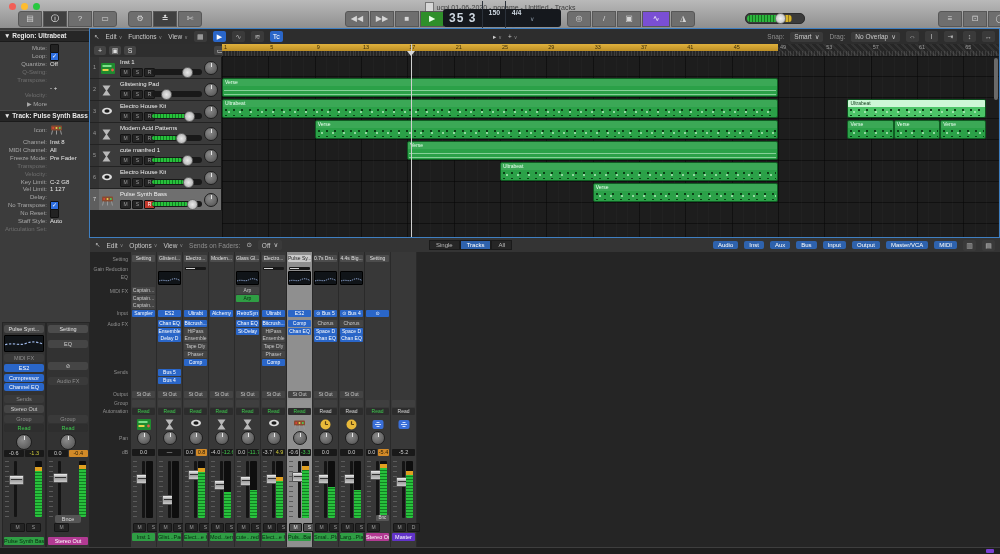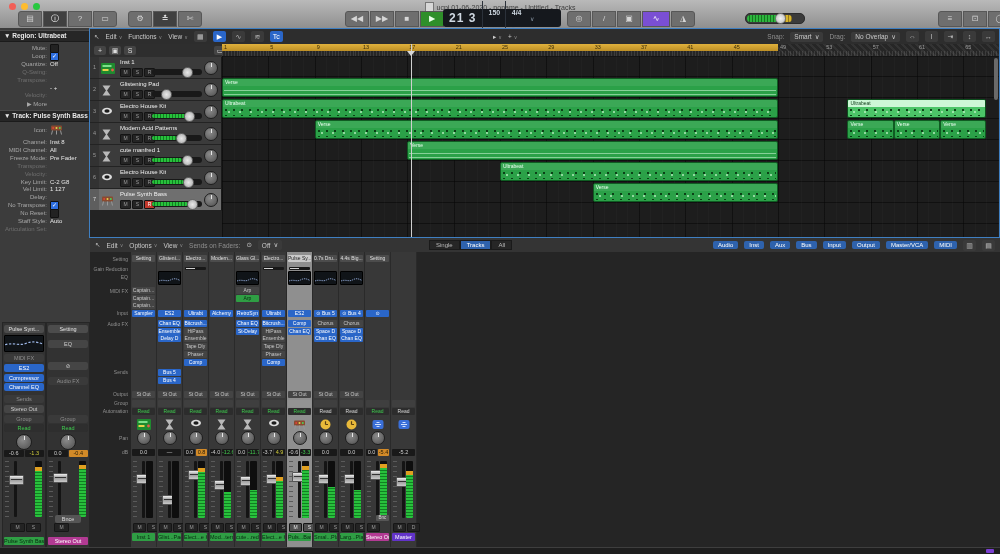--- a/index.html
+++ b/index.html
@@ -166,21 +166,21 @@
     </div>
   <div class="cgroup" style="left:345px" id="grp-transport">
       <div class="cbtn first">◀◀</div>
       <div class="cbtn">▶▶</div>
       <div class="cbtn">■</div>
       <div class="cbtn green">▶</div>
       <div class="cbtn"><span class="dot"></span></div>
       <div class="cbtn last gold">↻</div>
     </div>
   <div class="lcd">
-    <span class="pos">21 3</span>
+    <span class="pos">35 3</span>
     <span class="cell"><span class="big">150</span><br><span class="sub">KEEP</span></span>
     <span class="cell"><span class="big">4/4</span><br><span class="sub">Cmaj</span></span>
     <span class="caret">∨</span>
   </div>
   <div class="cgroup" style="left:567px" id="grp-modes">
       <div class="cbtn first">◎</div>
       <div class="cbtn">/</div>
       <div class="cbtn">▣</div>
       <div class="cbtn purple">∿</div>
       <div class="cbtn last">◮</div>

